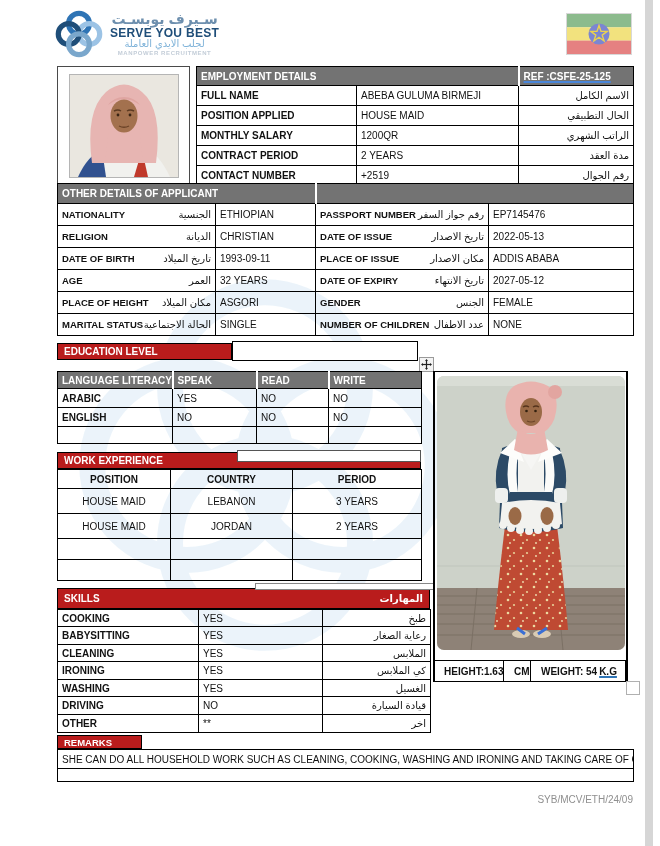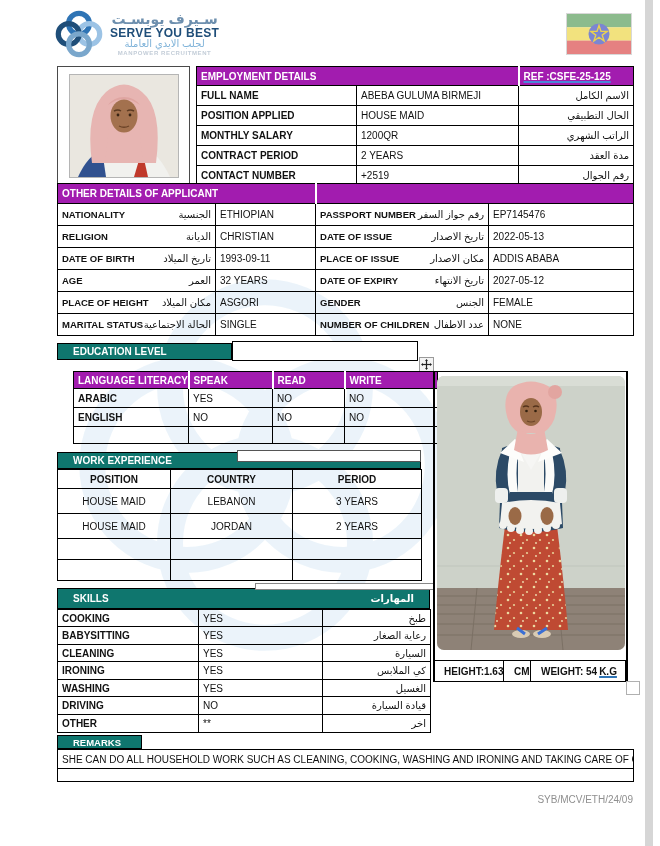--- a/index.html
+++ b/index.html
@@ -16,31 +16,31 @@
   .logo-ar2{font-size:10px;color:#7fb3d9;direction:rtl;}
   .logo-en2{font-size:6px;font-weight:bold;color:#c3cdd8;letter-spacing:.6px;}
   
   .flag{position:absolute;left:566px;top:13px;width:66px;height:42px;border:1px solid #d8d8d8;}
   
   .photo-box{position:absolute;left:57px;top:66px;width:133px;height:119px;border:1px solid #4a4a4a;background:#fff;}
   .pp-img{position:absolute;left:11px;top:7px;width:110px;height:104px;border:1px solid #b5b5b5;background:#eae7e0;}
   
   table.doc{border-collapse:collapse;position:absolute;table-layout:fixed;background:transparent;}
   table.doc td{border:1px solid #000;font-size:10px;padding:0 4px;overflow:hidden;white-space:nowrap;vertical-align:middle;}
-  td.hdr{background:#a21caf;color:#fff;font-weight:bold;}
+  td.hdr{background:#737373;color:#fff;font-weight:bold;}
   td.hdr+td.hdr{border-left:2px solid #fff;}
   td.lbl{font-weight:bold;}
   td.ar{direction:rtl;text-align:right;font-size:10px;border-radius:6px;}
   td.ctr{text-align:center;}
   .dual{display:flex;justify-content:space-between;align-items:center;}
   .dual .en{font-weight:bold;font-size:9.5px;}
   .dual .arr{direction:rtl;font-size:10px;}
   .ref-link{text-decoration:underline;text-decoration-color:#4a86d8;text-decoration-thickness:1.5px;}
   
-  .bar{position:absolute;background:#0f766e;color:#fff;font-weight:bold;font-size:10px;display:flex;align-items:center;padding:0 15px;border:1px solid #000;}
+  .bar{position:absolute;background:#b91c1c;color:#fff;font-weight:bold;font-size:10px;display:flex;align-items:center;padding:0 6px;border:1px solid #000;}
   .whitebox{position:absolute;background:#fff;border:1.5px solid #000;}
   .overlaybox{position:absolute;background:#fff;border:1px solid #555;}
   
   .move-icon{position:absolute;left:419px;top:357px;width:15px;height:15px;border:1px solid #9a9a9a;background:#f4f4f4;display:flex;align-items:center;justify-content:center;}
   
   .photo-panel{position:absolute;left:433px;top:371px;width:195px;height:311px;border-left:2px solid #000;border-right:2px solid #000;border-top:1px solid #000;}
   .full-img{position:absolute;left:437px;top:376px;width:188px;height:274px;border-radius:7px;overflow:hidden;}
   table.hw td{font-weight:bold;font-size:10px;text-align:center;border:1.5px solid #000;padding:0 10px;}
   .kg-link{text-decoration:underline;text-decoration-color:#2e74b5;text-decoration-thickness:1.5px;}
   .small-square{position:absolute;left:626px;top:681px;width:14px;height:14px;border:1px solid #b0b0b0;background:#fff;}
@@ -270,21 +270,21 @@
         </g>
       <g fill="#222">
           <path d="M5.5 0 L7 2 H4 Z"></path>
           <path d="M5.5 11 L7 9 H4 Z"></path>
           <path d="M0 5.5 L2 4 V7 Z"></path>
           <path d="M11 5.5 L9 4 V7 Z"></path>
         </g>
     </svg>
   </div>
 
-  <table class="doc" style="left:57px;top:371px;width:364px;margin-left:16px;">
+  <table class="doc" style="left:57px;top:371px;width:364px;">
     <colgroup>
         <col style="width:115px">
         <col style="width:84px">
         <col style="width:72px">
         <col style="width:93px">
       </colgroup>
     <tbody>
         <tr style="height:17px">
       <td class="hdr">LANGUAGE LITERACY</td>
       <td class="hdr">SPEAK</td>
@@ -367,21 +367,21 @@
       <td class="ar">طبخ</td>
     </tr>
     <tr style="height:18px">
       <td class="lbl">BABYSITTING</td>
       <td>YES</td>
       <td class="ar">رعاية الصغار</td>
     </tr>
     <tr style="height:17px">
       <td class="lbl">CLEANING</td>
       <td>YES</td>
-      <td class="ar">السيارة</td>
+      <td class="ar">الملابس</td>
     </tr>
     <tr style="height:18px">
       <td class="lbl">IRONING</td>
       <td>YES</td>
       <td class="ar">كي الملابس</td>
     </tr>
     <tr style="height:17px">
       <td class="lbl">WASHING</td>
       <td>YES</td>
       <td class="ar">الغسيل</td>

